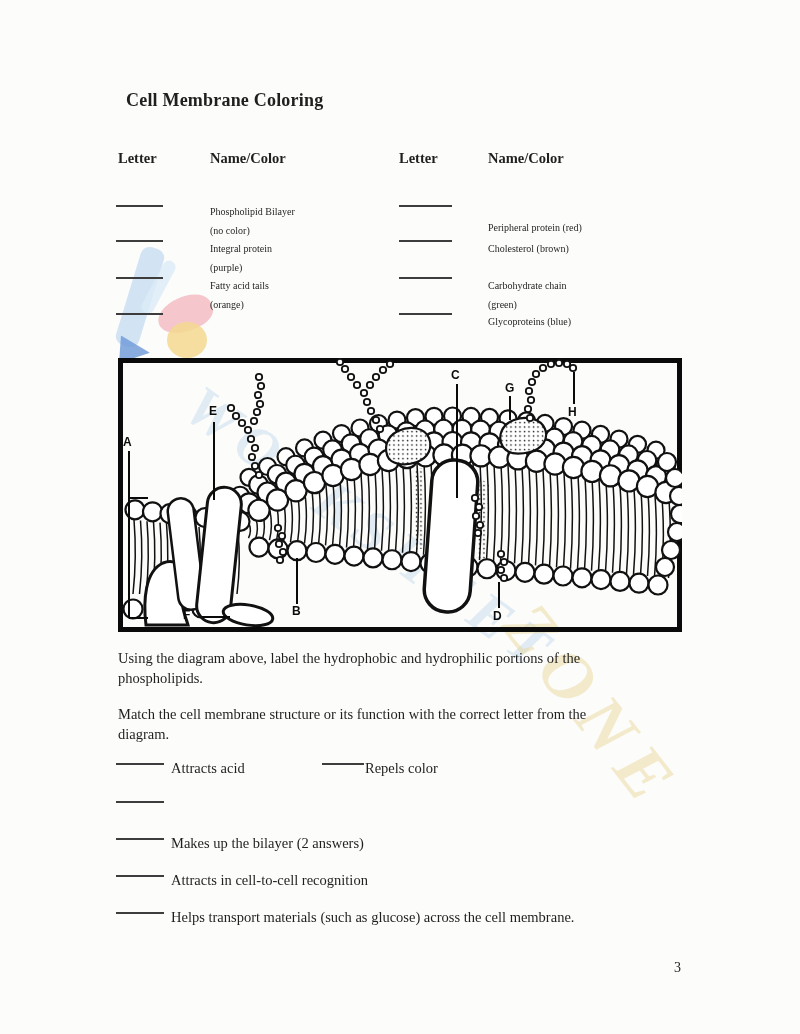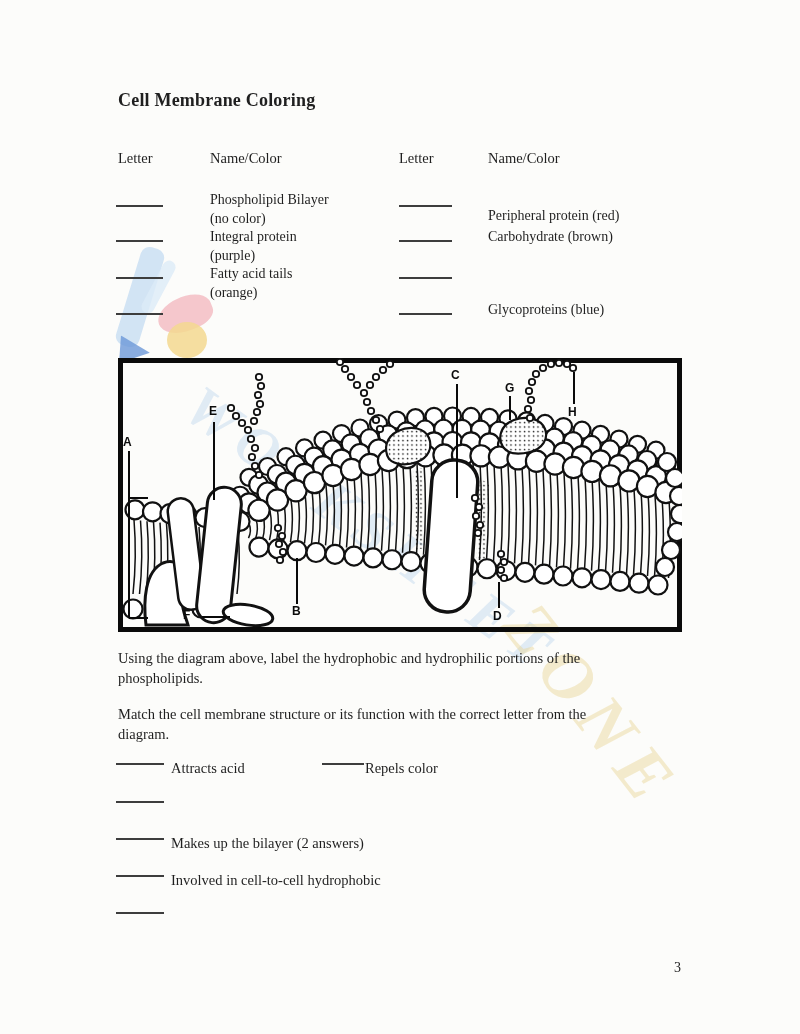--- a/index.html
+++ b/index.html
@@ -17,26 +17,26 @@
   .logo-tri{left:117px;top:334px;width:32px;height:27px;background:#6b97d8;opacity:.8;
             clip-path:polygon(0 100%,18% 0,100% 78%);transform:rotate(-8deg);}
   
   .wm{position:absolute;pointer-events:none;font-style:italic;font-weight:bold;white-space:nowrap;
       font-family:"Liberation Serif",serif;transform-origin:left top;}
   .wm-blue{left:212px;top:372px;font-size:58px;letter-spacing:9px;color:rgba(158,196,232,.30);
       transform:rotate(36deg);}
   .wm-yellow{left:550px;top:588px;font-size:70px;letter-spacing:12px;color:rgba(233,213,148,.45);
       transform:rotate(52deg);}
   
-  .abs{position:absolute;}
+  .abs{position:absolute;margin-left:8px;}
   .title{left:118px;top:90px;font-size:18px;font-weight:bold;letter-spacing:.2px;}
   .subtitle{left:118px;top:114px;font-size:14.5px;}
-  .th{position:absolute;top:150px;font-size:14.5px;font-weight:normal;}
+  .th{position:absolute;top:150px;font-size:14.5px;font-weight:bold;}
   .th.c1{left:118px}.th.c2{left:210px}.th.c3{left:399px}.th.c4{left:488px}
-  .name{position:absolute;font-size:14px;line-height:19px;white-space:pre-line;}
+  .name{position:absolute;font-size:10px;line-height:19px;white-space:pre-line;margin-top:12px;}
   .name.c2{left:210px}.name.c4{left:488px}
   .blank{position:absolute;height:14px;border-bottom:2px solid #3d3d3d;}
   .kb1{left:116px;width:47px}.kb2{left:399px;width:53px}
   .para{position:absolute;left:118px;font-size:14.5px;line-height:20px;white-space:pre-line;}
   .mrow-text{position:absolute;font-size:14.5px;}
   .mblank{position:absolute;height:15px;border-bottom:2px solid #3d3d3d;}
   .pageno{position:absolute;left:674px;top:960px;font-size:14px;}
   
   .diagram{position:absolute;left:118px;top:358px;width:564px;height:274px;}
   .diagram svg{position:absolute;left:0;top:0;}
@@ -67,26 +67,28 @@
   <span class="blank kb1" style="top:191px"></span>
   <span class="name c2" style="top:190px">Phospholipid Bilayer
 (no color)</span>
   <span class="blank kb2" style="top:191px"></span>
   <span class="name c4" style="top:206px">Peripheral protein (red)</span>
 
   <span class="blank kb1" style="top:226px"></span>
   <span class="name c2" style="top:227px">Integral protein
 (purple)</span>
   <span class="blank kb2" style="top:226px"></span>
-  <span class="name c4" style="top:227px">Carbohydrate (brown)</span>
+  <span class="name c4" style="top:227px">Cholesterol (brown)</span>
 
   <span class="blank kb1" style="top:263px"></span>
   <span class="name c2" style="top:264px">Fatty acid tails
 (orange)</span>
   <span class="blank kb2" style="top:263px"></span>
+  <span class="name c4" style="top:264px">Carbohydrate chain
+(green)</span>
 
   <span class="blank kb1" style="top:299px"></span>
   <span class="blank kb2" style="top:299px"></span>
   <span class="name c4" style="top:300px">Glycoproteins (blue)</span>
 
   <div class="diagram">
     <svg id="membrane-svg" width="564" height="274" viewBox="0 0 564 274">
         <defs>
           <pattern id="dots" width="4.5" height="4.5" patternUnits="userSpaceOnUse">
             <circle cx="1.5" cy="1.5" r="0.8" fill="#111"></circle>
@@ -414,18 +416,19 @@
   <span class="mrow-text" style="left:171px;top:760px">Attracts acid</span>
   <span class="mblank" style="left:322px;top:748px;width:42px"></span>
   <span class="mrow-text" style="left:365px;top:760px">Repels color</span>
 
   <span class="mblank" style="left:116px;top:786px;width:48px"></span>
 
   <span class="mblank" style="left:116px;top:823px;width:48px"></span>
   <span class="mrow-text" style="left:171px;top:835px">Makes up the bilayer (2 answers)</span>
 
   <span class="mblank" style="left:116px;top:860px;width:48px"></span>
-  <span class="mrow-text" style="left:171px;top:872px">Involved in cell-to-cell hydrophobic</span>
+  <span class="mrow-text" style="left:171px;top:872px">Attracts in cell-to-cell recognition</span>
 
   <span class="mblank" style="left:116px;top:897px;width:48px"></span>
+  <span class="mrow-text" style="left:171px;top:909px">Helps transport materials (such as glucose) across the cell membrane.</span>
 
   <div class="pageno">3</div>
 </div>
 
 </body></html>

